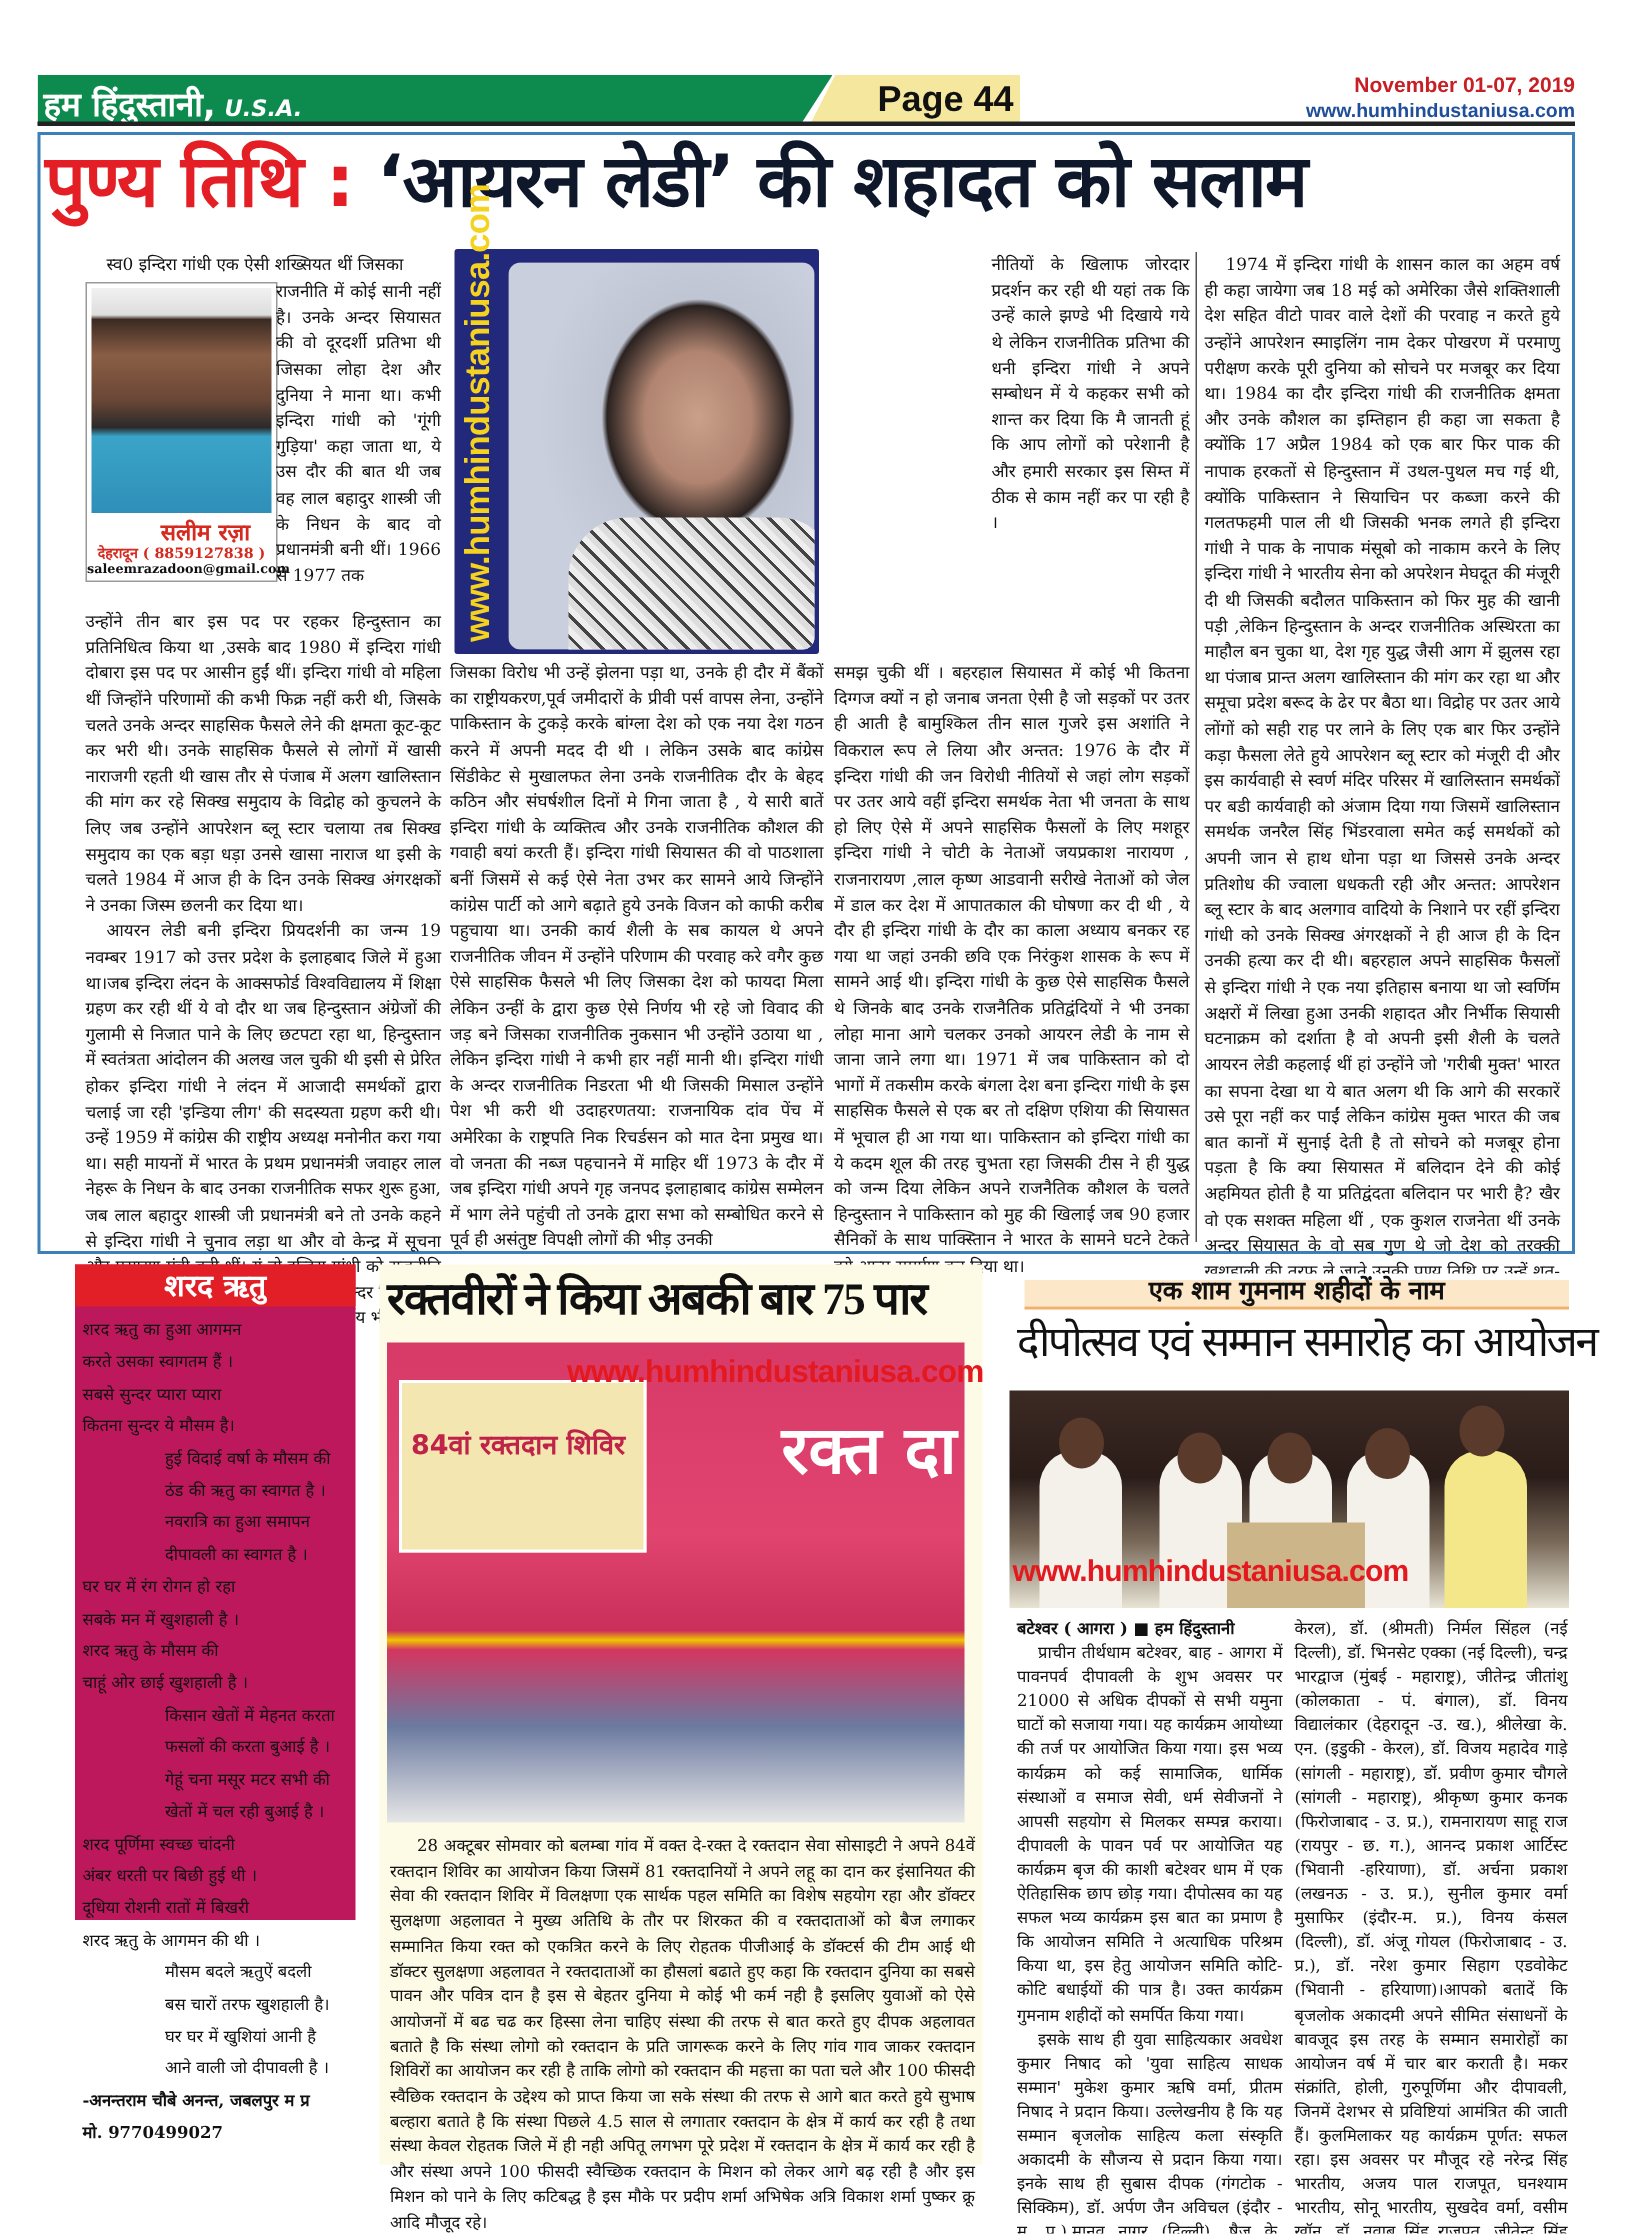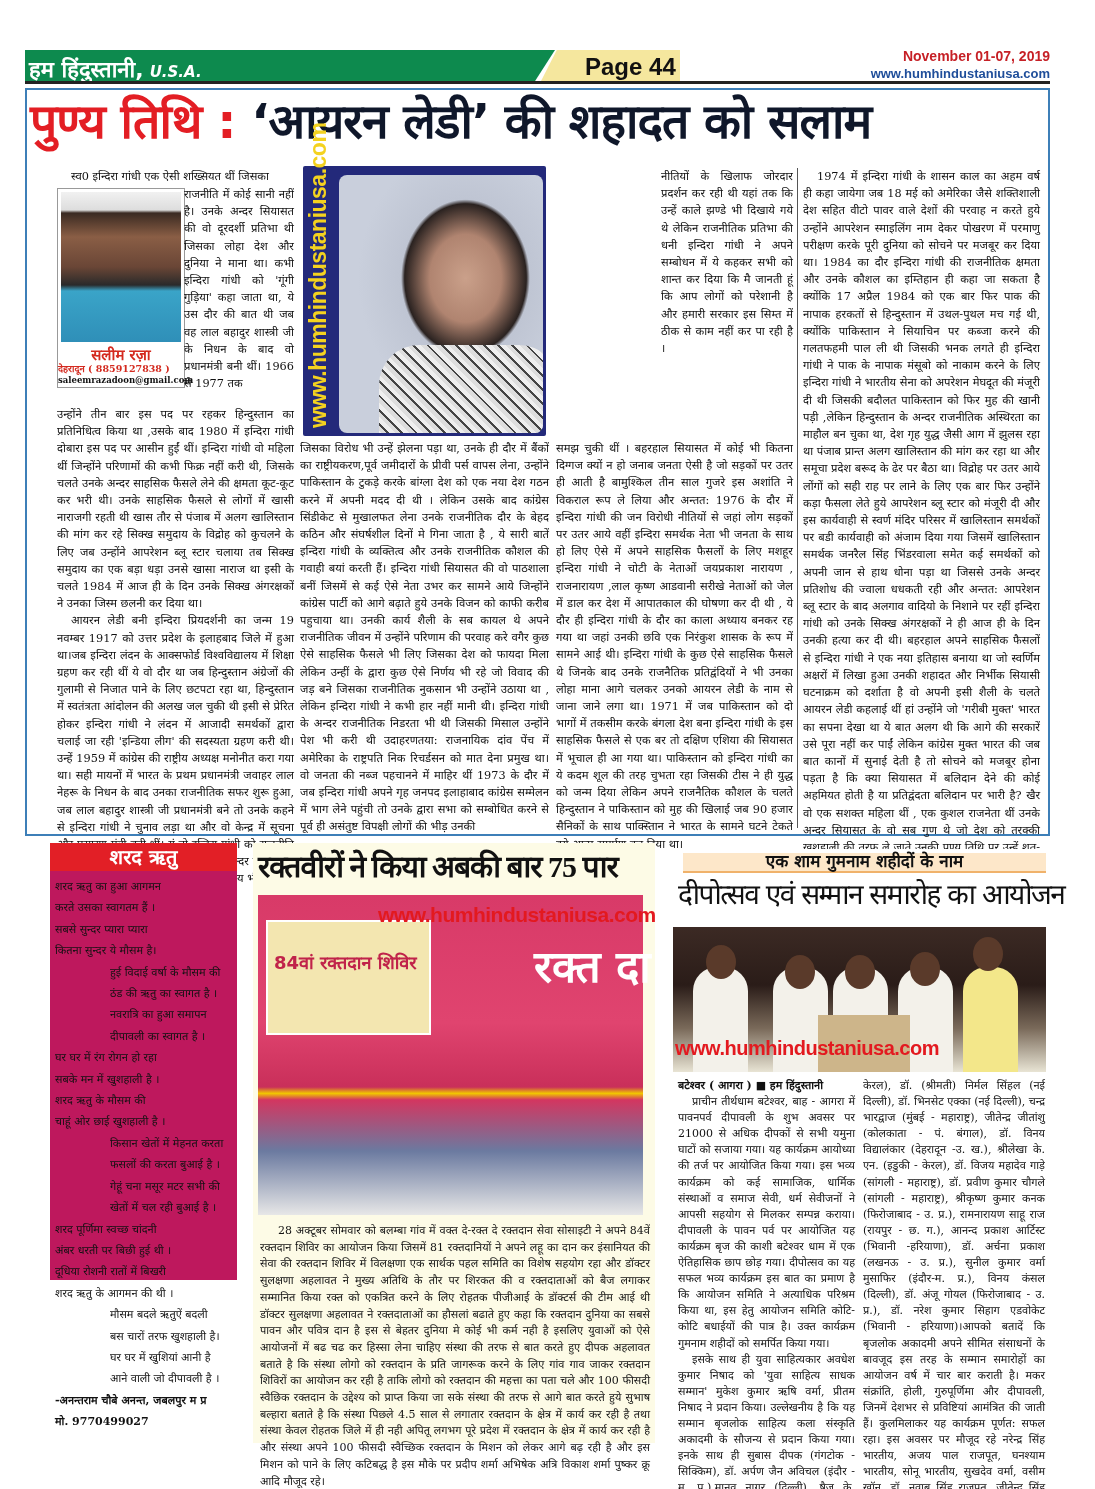--- a/index.html
+++ b/index.html
@@ -20,22 +20,22 @@
 #headline{left:30px;top:92px;width:1015px;height:60px;font-family:"DejaVu Sans",sans-serif;font-weight:bold;font-size:48px;line-height:58px;white-space:nowrap;letter-spacing:-1px}
 #headline .red{color:#e31e24}
 #headline .black{color:#0f172a}
 .txt{font-size:11.3px;line-height:17.2px;text-align:justify;color:#111}
 .txt p{text-indent:14px}
 #col1top{left:184px;top:168px;width:110px}
 #col1{left:57px;top:406px;width:237px}
 #col1lead{left:57px;top:168px;width:237px}
 #photo-author{left:57px;top:188px;width:128px;height:200px;border:1px solid #999;background:#fff}
 #photo-author .pic{position:absolute;left:3px;top:3px;width:120px;height:150px;background:linear-gradient(180deg,#f1f1f1 0%,#ddd 12%,#3a2a22 14%,#8a5e45 30%,#6a4636 50%,#2a2a2a 62%,#3aa4c8 66%,#2f8fb8 100%)}
-#photo-author .name{position:absolute;left:0;top:155px;width:126px;text-align:center;color:#d42a1f;font-weight:bold;font-size:15px}
-#photo-author .place{position:absolute;left:0;top:173px;width:126px;text-align:left;color:#d42a1f;font-size:9.5px;font-weight:bold}
+#photo-author .name{position:absolute;left:16px;top:155px;width:126px;text-align:center;color:#d42a1f;font-weight:bold;font-size:15px}
+#photo-author .place{position:absolute;left:0;top:173px;width:126px;text-align:center;color:#d42a1f;font-size:9.5px;font-weight:bold}
 #photo-author .mail{position:absolute;left:0;top:186px;width:126px;text-align:center;color:#111;font-size:8.5px;font-weight:bold}
 #photo-main{left:303px;top:166px;width:243px;height:270px;background:#23297a;border-radius:2px}
 #photo-main .inner{position:absolute;left:36px;top:9px;width:204px;height:258px;border-radius:8px;background:radial-gradient(ellipse at 62% 40%,#caa08a 0%,#b08470 20%,#2a2220 34%,#bfc5d3 36%,#c9cfdc 60%),linear-gradient(#c9cfdc,#c9cfdc);overflow:hidden}
 #photo-main .inner .shawl{position:absolute;left:40px;top:170px;width:180px;height:100px;background:repeating-linear-gradient(45deg,#ddd 0 4px,#444 4px 6px,#eee 6px 10px);border-radius:40px 40px 0 0}
 #photo-main .vurl{position:absolute;left:2px;top:262px;transform:rotate(-90deg);transform-origin:0 0;width:250px;color:#f4d21f;font-family:"Liberation Sans",sans-serif;font-weight:bold;font-size:23px;white-space:nowrap;letter-spacing:-0.5px}
 #col2{left:300px;top:440px;width:249px}
 #col3top{left:661px;top:168px;width:132px}
 #col3{left:556px;top:440px;width:237px}
 #col4{left:803px;top:168px;width:237px}
 .vdiv{width:1px;background:#555}
@@ -45,21 +45,21 @@
 #poem .lines{position:absolute;left:5px;top:33px;width:180px;font-size:11px;line-height:21.4px}
 #poem .lines div{white-space:nowrap}
 #poem .lines .ind{padding-left:55px}
 #poem .author{font-weight:bold}
 
 #blood{left:253px;top:843px;width:402px;height:600px;background:#fdfbe6}
 #blood .head{position:absolute;left:5px;top:4px;width:395px;font-family:Liberation Serif, serif;font-weight:bold;font-size:30px;line-height:40px;white-space:nowrap;letter-spacing:-1px;color:#111}
 #blood .photo{position:absolute;left:5px;top:52px;width:385px;height:320px;background:linear-gradient(180deg,#d83a68 0%,#e0446f 40%,#c92f5a 60%,#f1c700 62%,#d33660 64%,#6b7aa0 80%,#e7e7e7 100%)}
 #blood .photo .banner{position:absolute;left:8px;top:25px;width:165px;height:115px;background:#f3e6b0;border:2px solid #fff}
 #blood .photo .banner .t{position:absolute;left:6px;top:28px;color:#c0234a;font-family:"DejaVu Sans",sans-serif;font-weight:bold;font-size:18px;white-space:nowrap}
-#blood .photo .truck{position:absolute;left:276px;top:40px;color:#fff;font-family:"DejaVu Sans",sans-serif;font-weight:bold;font-size:44px;white-space:nowrap}
+#blood .photo .truck{position:absolute;left:263px;top:40px;color:#fff;font-family:"DejaVu Sans",sans-serif;font-weight:bold;font-size:44px;white-space:nowrap}
 #blood .photo .wm{position:absolute;left:120px;top:8px;color:#e3191f;font-family:"Liberation Sans",sans-serif;font-weight:bold;font-size:21px;white-space:nowrap;letter-spacing:-0.5px}
 #blood .body{position:absolute;left:7px;top:380px;width:390px;font-size:11px;line-height:16.7px;text-align:justify}
 #blood .body p{text-indent:18px}
 
 #deep{left:673px;top:843px;width:375px;height:600px}
 #deep .kicker{position:absolute;left:10px;top:6px;width:363px;height:24px;background:linear-gradient(#fff 0,#fff 20%,#fde7c9 20%);text-align:center;font-family:"DejaVu Sans",sans-serif;font-weight:bold;font-size:17px;line-height:24px;white-space:nowrap;border-bottom:2px solid #f0b26b}
 #deep .head{position:absolute;left:5px;top:30px;width:370px;font-family:"DejaVu Sans",sans-serif;font-weight:normal;font-size:28px;line-height:44px;white-space:nowrap;letter-spacing:-1.5px}
 #deep .photo{position:absolute;left:0;top:84px;width:373px;height:145px;background:linear-gradient(180deg,#3c2a24 0%,#2a1c18 40%,#7a6a5a 70%,#e8e4d4 100%)}
 #deep .photo .wm{position:absolute;left:2px;top:110px;color:#e3191f;font-family:"Liberation Sans",sans-serif;font-weight:bold;font-size:20px;white-space:nowrap;letter-spacing:-0.5px}
 #deep .photo .plaque{position:absolute;left:145px;top:88px;width:92px;height:57px;background:#cdb58a}

